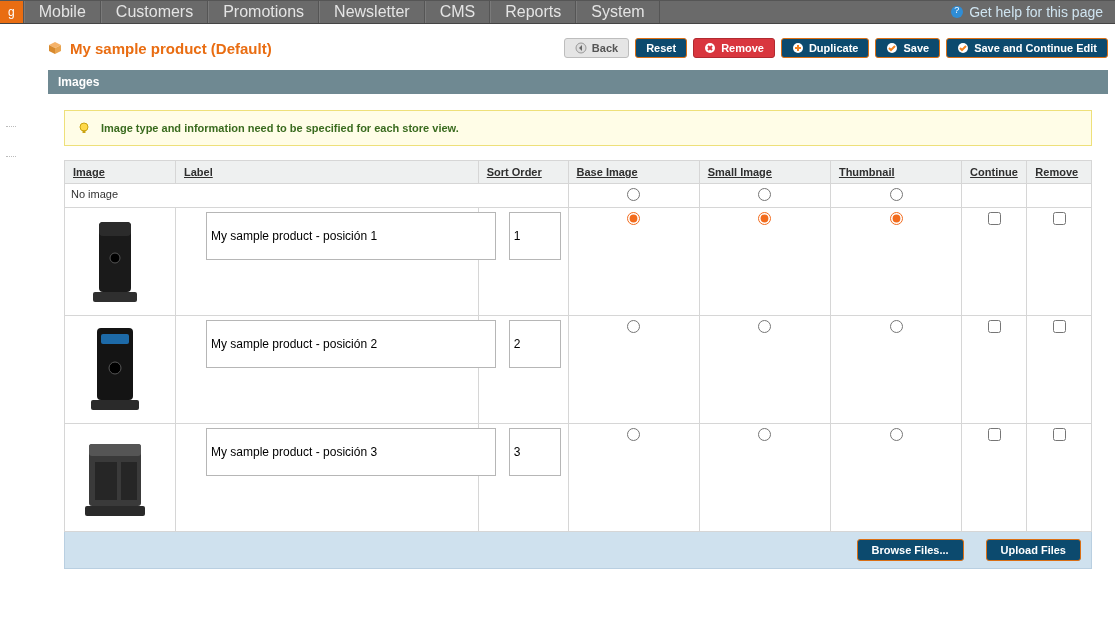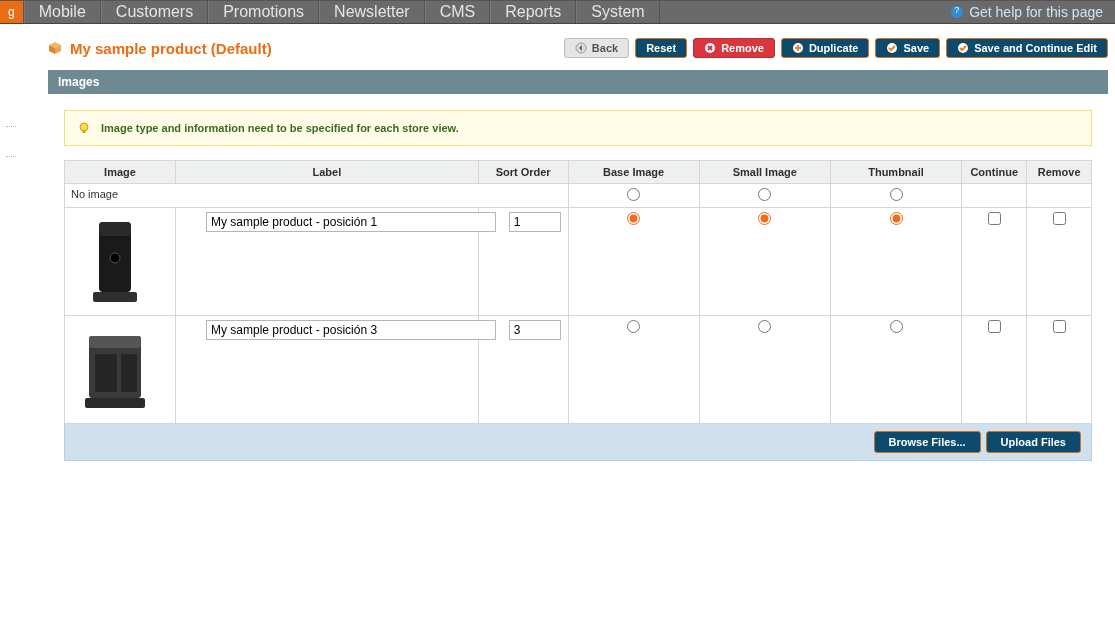--- a/index.html
+++ b/index.html
@@ -164,24 +164,25 @@
 
   table.images {
     width: 100%;
     border-collapse: collapse;
     margin-top: 14px;
     border: 1px solid #d6d6d6;
   }
   table.images th {
     background: #eef0f0;
     border: 1px solid #d6d6d6;
-    text-align: center;
+    text-align: left;
     padding: 5px 8px;
     font-size: 11px;
     color: #2f2f2f;
+    text-decoration: underline;
   }
   table.images td {
     border: 1px solid #d6d6d6;
     padding: 4px 6px;
     vertical-align: top;
     font-size: 11px;
   }
   .col-image { width: 110px; }
   .col-label { width: 300px; }
   .col-sort  { width: 60px; }
@@ -197,37 +198,37 @@
   .thumb {
     width: 80px; height: 95px;
     margin: 2px 4px;
     display: flex;
     align-items: flex-end;
     justify-content: center;
   }
 
   input.text {
     border: 1px solid #b6b6b6;
-    padding: 2px 4px;
+    padding: 16px 4px;
     font-size: 12px;
     width: 100%;
     margin-left: 24px;
   }
   input.sort {
     width: 52px;
   }
 
   .uploadbar {
     background: #cfe1ee;
     border: 1px solid #b9cfe1;
     border-top: 0;
     padding: 7px 10px;
     display: flex;
     justify-content: flex-end;
-    gap: 5px;
+    gap: 22px;
   }
   .uploadbar .btn { font-size: 11px; padding: 4px 14px; }
 
   
   input[type=radio] {
     accent-color: #f26b1d;
   }
 </style>
 </head>
 <body>
@@ -358,20 +359,39 @@
           </td>
           <td><input class="text" value="My sample product - posición 1" style=""></td>
           <td><input class="text sort" value="1" style=""></td>
           <td class="center"><input type="radio" name="base" checked="" style=""></td>
           <td class="center"><input type="radio" name="small" checked="" style=""></td>
           <td class="center"><input type="radio" name="thumb" checked="" style=""></td>
           <td class="center"><input type="checkbox" style=""></td>
           <td class="center"><input type="checkbox" style=""></td>
         </tr>
 
+        <tr>
+          <td>
+            <div class="thumb">
+              <svg viewBox="0 0 80 95" width="80" height="95">
+                <rect x="22" y="6" width="36" height="72" rx="4" fill="#141414"></rect>
+                <rect x="26" y="12" width="28" height="10" rx="2" fill="#1d6aa8"></rect>
+                <circle cx="40" cy="46" r="6" fill="#000" stroke="#555"></circle>
+                <rect x="16" y="78" width="48" height="10" rx="2" fill="#2a2a2a"></rect>
+              </svg>
+            </div>
+          </td>
+          <td><input class="text" value="My sample product - posición 2" style=""></td>
+          <td><input class="text sort" value="2" style=""></td>
+          <td class="center"><input type="radio" name="base" style=""></td>
+          <td class="center"><input type="radio" name="small" style=""></td>
+          <td class="center"><input type="radio" name="thumb" style=""></td>
+          <td class="center"><input type="checkbox" style=""></td>
+          <td class="center"><input type="checkbox" style=""></td>
+        </tr>
 
         <tr>
           <td>
             <div class="thumb">
               <svg viewBox="0 0 80 95" width="80" height="95">
                 <rect x="14" y="14" width="52" height="62" rx="3" fill="#3a3a3a"></rect>
                 <rect x="14" y="14" width="52" height="12" rx="3" fill="#555"></rect>
                 <rect x="20" y="32" width="22" height="38" fill="#262626"></rect>
                 <rect x="46" y="32" width="16" height="38" fill="#262626"></rect>
                 <rect x="10" y="76" width="60" height="10" rx="2" fill="#2a2a2a"></rect>

